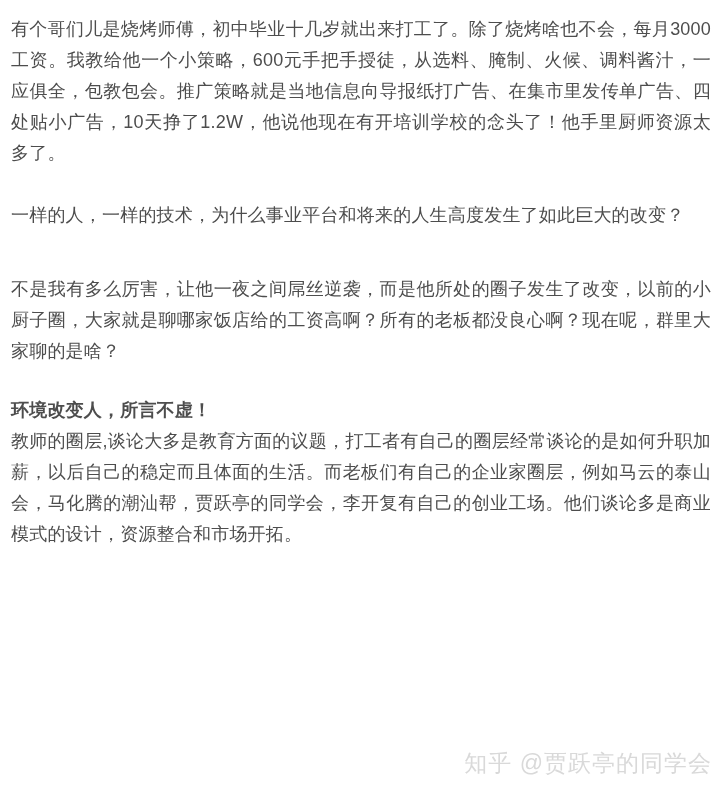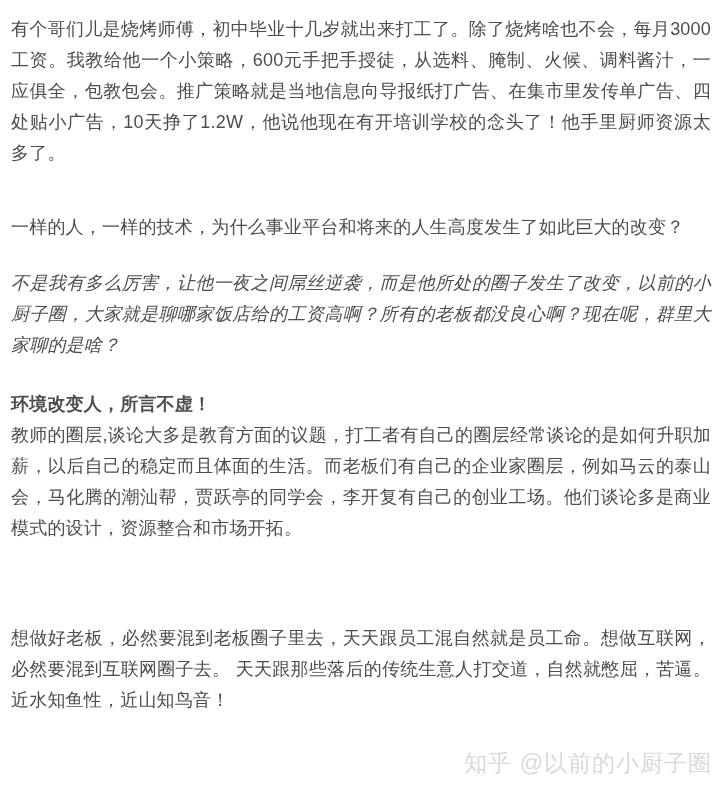--- a/index.html
+++ b/index.html
@@ -23,22 +23,22 @@
     box-sizing: border-box;
     color: #4d4d4d;
     font-size: 18px;
     line-height: 31px;
     text-align: justify;
     letter-spacing: 0.2px;
   }
   .article p {
     margin: 0;
   }
-  .article p.p2 { margin-top: 43px; }
-  .article p.p3 { margin-top: 25px; font-style: italic; }
+  .article p.p2 { margin-top: 31px; }
+  .article p.p3 { margin-top: 43px; }
   .article p.p4 { margin-top: 28px; font-weight: bold; }
   .article p.p5 { }
   .article p.p6 { margin-top: 79px; }
   .watermark {
     position: absolute;
     top: 748px;
     right: 8px;
     font-size: 23px;
     line-height: 30px;
     color: #d9d9d9;
@@ -50,16 +50,15 @@
 </style>
 </head>
 <body>
 
 <div class="article">
   <p class="p1">有个哥们儿是烧烤师傅，初中毕业十几岁就出来打工了。除了烧烤啥也不会，每月3000工资。我教给他一个小策略，600元手把手授徒，从选料、腌制、火候、调料酱汁，一应俱全，包教包会。推广策略就是当地信息向导报纸打广告、在集市里发传单广告、四处贴小广告，10天挣了1.2W，他说他现在有开培训学校的念头了！他手里厨师资源太多了。</p>
   <p class="p2">一样的人，一样的技术，为什么事业平台和将来的人生高度发生了如此巨大的改变？</p>
   <p class="p3">不是我有多么厉害，让他一夜之间屌丝逆袭，而是他所处的圈子发生了改变，以前的小厨子圈，大家就是聊哪家饭店给的工资高啊？所有的老板都没良心啊？现在呢，群里大家聊的是啥？</p>
   <p class="p4">环境改变人，所言不虚！</p>
   <p class="p5">教师的圈层,谈论大多是教育方面的议题，打工者有自己的圈层经常谈论的是如何升职加薪，以后自己的稳定而且体面的生活。而老板们有自己的企业家圈层，例如马云的泰山会，马化腾的潮汕帮，贾跃亭的同学会，李开复有自己的创业工场。他们谈论多是商业模式的设计，资源整合和市场开拓。</p>
-  <p class="p6">想做好老板，必然要混到老板圈子里去，天天跟员工混自然就是员工命。想做互联网，必然要混到互联网圈子去。 天天跟那些落后的传统生意人打交道，自然就憋屈，苦逼。近水知鱼性，近山知鸟音！</p>
 </div>
 
-<div class="watermark">知乎 @以前的小厨子圈</div>
+<div class="watermark">知乎 @贾跃亭的同学会</div>
 
 </body></html>

